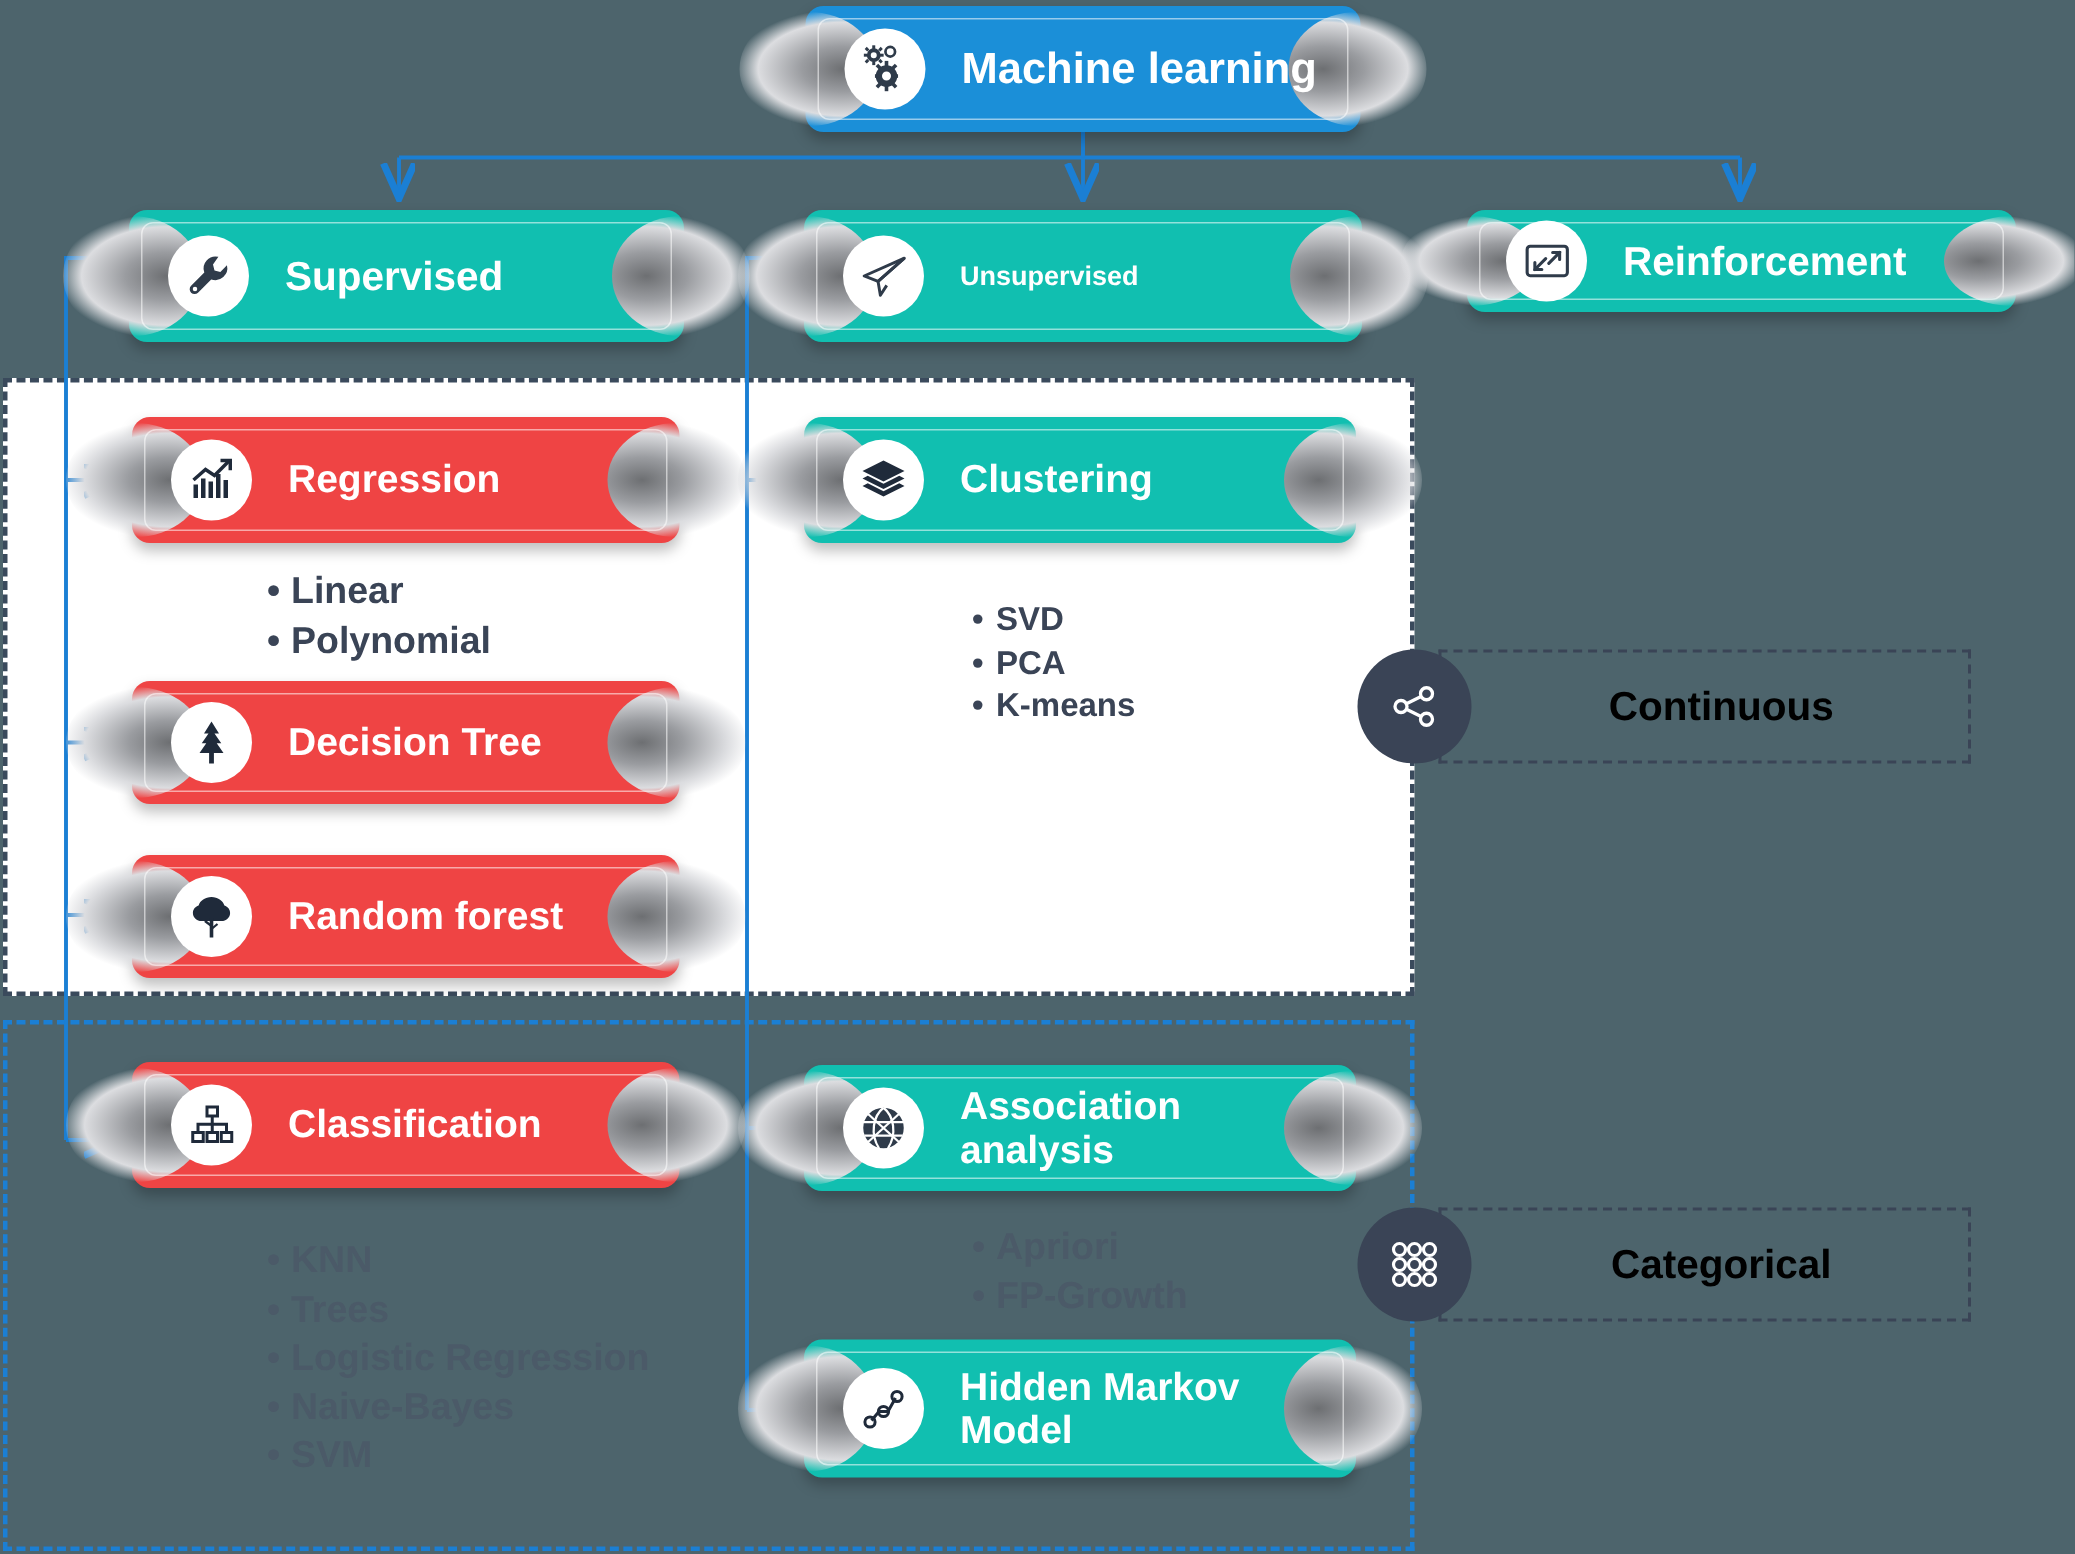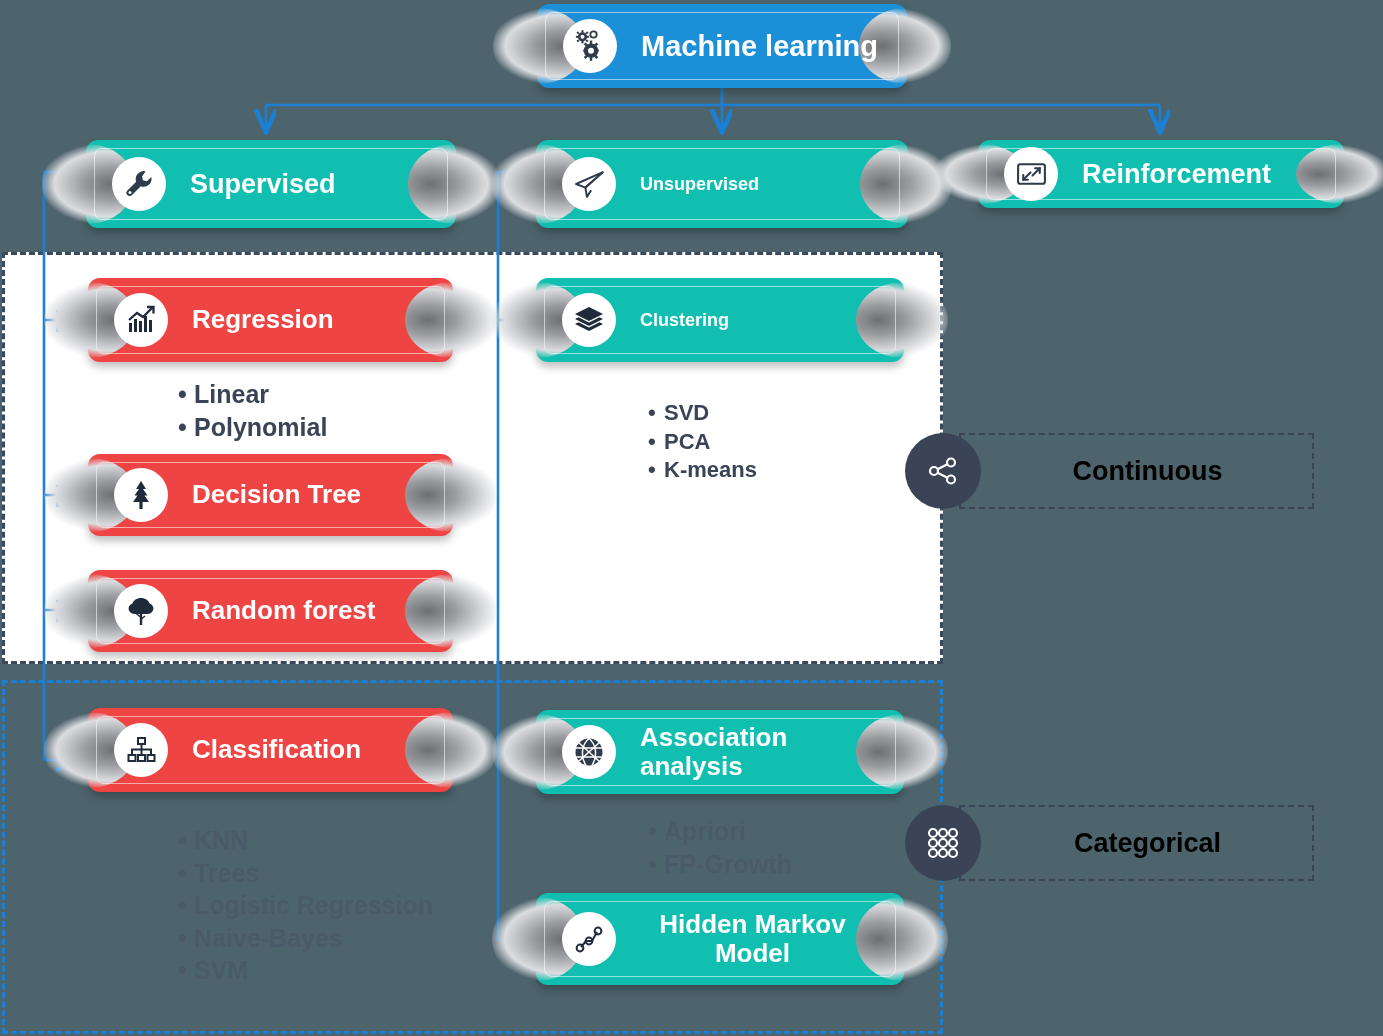--- a/index.html
+++ b/index.html
@@ -291,21 +291,21 @@
     <div class="inner"></div>
     <div class="ico">
       <svg width="32" height="32" viewBox="0 0 32 32">
         <g fill="#1f2a3a">
           <path d="M16 3 L30 10 L16 17 L2 10z"></path>
           <path d="M2 15 L16 22 L30 15 L26.5 13.2 L16 18.5 L5.5 13.2z"></path>
           <path d="M2 20 L16 27 L30 20 L26.5 18.2 L16 23.5 L5.5 18.2z"></path>
         </g>
       </svg>
     </div>
-    <div class="lbl" style="font-size:18px;">Clustering</div>
+    <div class="lbl" style="font-size:26px;">Clustering</div>
   </div>
   <div class="bullets bul-dark" style="left:648px;top:399px;font-size:22px;">
     <div class="b"><span class="dot">•</span><span>SVD</span></div>
     <div class="b"><span class="dot">•</span><span>PCA</span></div>
     <div class="b"><span class="dot">•</span><span>K-means</span></div>
   </div>
 
   <div class="node teal" style="left:536px;top:710px;width:368px;height:84px;">
     <div class="inner"></div>
     <div class="ico">
@@ -333,21 +333,21 @@
     <div class="ico">
       <svg width="32" height="32" viewBox="0 0 32 32">
         <g fill="none" stroke="#1f2a3a" stroke-width="2">
           <path d="M8 24 L13 18 L19 18 L24 9"></path>
           <circle cx="7" cy="25" r="3.4"></circle>
           <circle cx="16" cy="18" r="3.4"></circle>
           <circle cx="25" cy="8" r="3.4"></circle>
         </g>
       </svg>
     </div>
-    <div class="lbl" style="font-size:26px;max-width:225px;text-align:center;">Hidden Markov Model</div>
+    <div class="lbl" style="font-size:26px;max-width:225px;text-align:left;">Hidden Markov Model</div>
   </div>
 
   <div class="badge" style="left:905px;top:433px;">
     <div class="circ">
       <svg width="36" height="36" viewBox="0 0 36 36">
         <g stroke="#fff" stroke-width="2.2" fill="none">
           <circle cx="9" cy="18" r="4"></circle>
           <circle cx="26" cy="9.5" r="4"></circle>
           <circle cx="26" cy="26.5" r="4"></circle>
           <path d="M12.6 16.2 L22.4 11.3"></path>

